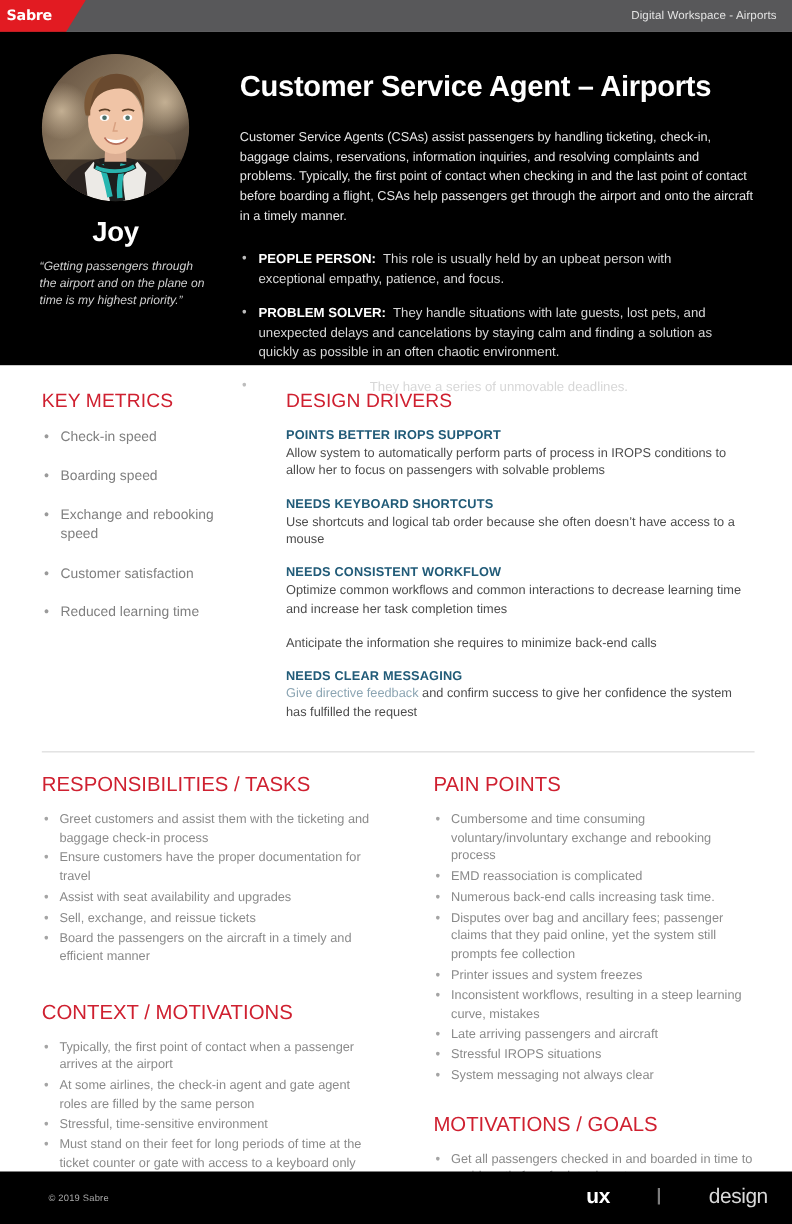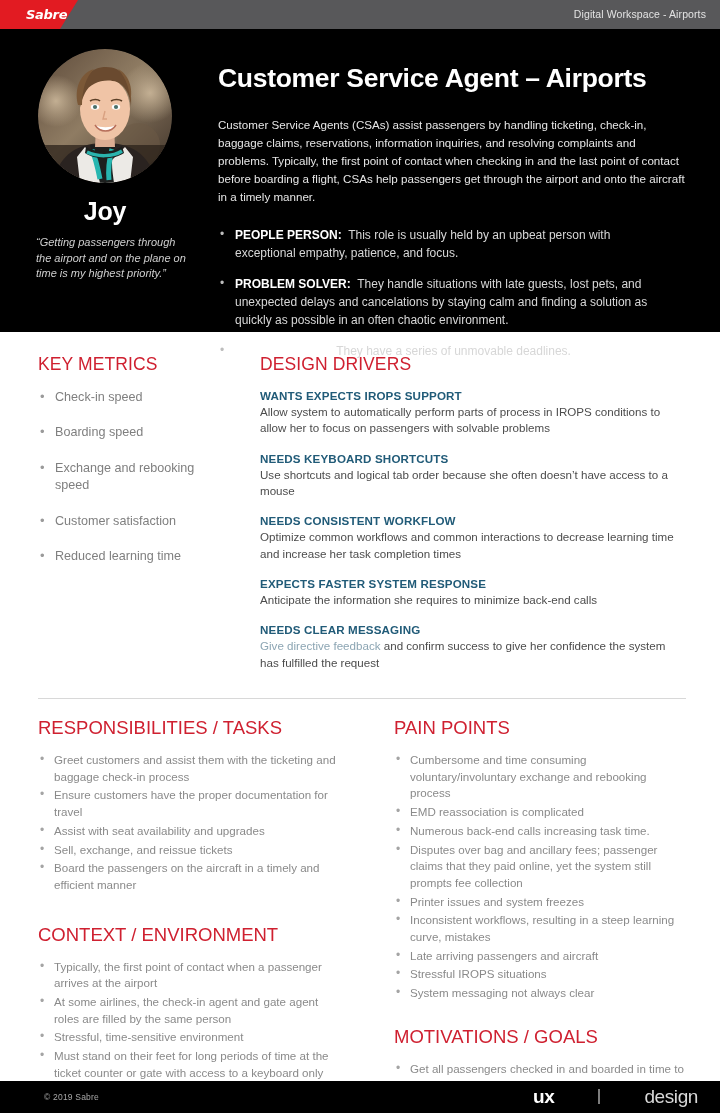--- a/index.html
+++ b/index.html
@@ -38,23 +38,22 @@
     height: 29px;
     background: #e21b22;
     clip-path: polygon(0 0, 78px 0, 60px 100%, 0 100%);
     display: flex;
     align-items: center;
   }
   .sabre-word {
     color: #ffffff;
     font-size: 13px;
     font-weight: bold;
-    font-style: italic;
     letter-spacing: -0.3px;
-    padding-left: 26px;
+    padding-left: 6px;
     font-family: "DejaVu Sans", sans-serif;
     text-align: center;
   }
   .topbar-title {
     position: absolute;
     right: 14px;
     top: 0;
     height: 29px;
     line-height: 29px;
     color: #e3e3e3;
@@ -242,21 +241,21 @@
 
   .block-gap { height: 26px; }
   .block-gap-sm { height: 20px; }
 
   
   .footer {
     position: absolute;
     bottom: 0;
     left: 0;
     width: 100%;
-    height: 32px;
+    height: 48px;
     background: #000000;
     display: flex;
     align-items: center;
     justify-content: space-between;
     padding: 0 22px 0 44px;
   }
   .footer-copy {
     color: #a8a8a8;
     font-size: 8.5px;
     letter-spacing: 0.2px;
@@ -391,36 +390,35 @@
           <li>Exchange and rebooking speed</li>
           <li>Customer satisfaction</li>
           <li>Reduced learning time</li>
         </ul>
       </div>
 
       <div class="col-drivers">
         <div class="sec-title">DESIGN DRIVERS</div>
 
         <div class="driver">
-          <div class="driver-head">WANTS EXPECTS IROPS SUPPORT</div>
+          <div class="driver-head">POINTS BETTER IROPS SUPPORT</div>
           <div class="driver-body">Allow system to automatically perform parts of process in IROPS conditions to allow her to focus on passengers with solvable problems</div>
         </div>
 
         <div class="driver">
           <div class="driver-head">NEEDS KEYBOARD SHORTCUTS</div>
           <div class="driver-body">Use shortcuts and logical tab order because she often doesn’t have access to a mouse</div>
         </div>
 
         <div class="driver">
           <div class="driver-head">NEEDS CONSISTENT WORKFLOW</div>
           <div class="driver-body">Optimize common workflows and common interactions to decrease learning time and increase her task completion times</div>
         </div>
 
         <div class="driver">
-          <div class="driver-head">EXPECTS FASTER SYSTEM RESPONSE</div>
           <div class="driver-body">Anticipate the information she requires to minimize back-end calls</div>
         </div>
 
         <div class="driver">
           <div class="driver-head">NEEDS CLEAR MESSAGING</div>
           <div class="driver-body"><span class="muted">Give directive feedback</span><span> and confirm success to give her confidence the system has fulfilled the request</span></div>
         </div>
       </div>
     </div>
 
@@ -437,21 +435,21 @@
             <li>Ensure customers have the proper documentation for travel</li>
             <li>Assist with seat availability and upgrades</li>
             <li>Sell, exchange, and reissue tickets</li>
             <li>Board the passengers on the aircraft in a timely and efficient manner</li>
           </ul>
         </div>
 
         <div class="block-gap"></div>
 
         <div>
-          <div class="sec-title-lg">CONTEXT / ENVIRONMENT</div>
+          <div class="sec-title-lg">CONTEXT / MOTIVATIONS</div>
           <ul class="body-list">
             <li>Typically, the first point of contact when a passenger arrives at the airport</li>
             <li>At some airlines, the check-in agent and gate agent roles are filled by the same person</li>
             <li>Stressful, time-sensitive environment</li>
             <li>Must stand on their feet for long periods of time at the ticket counter or gate with access to a keyboard only</li>
             <li>Some physical labor such as lifting heavy bags or offering mobility assistance</li>
           </ul>
         </div>
       </div>
 

